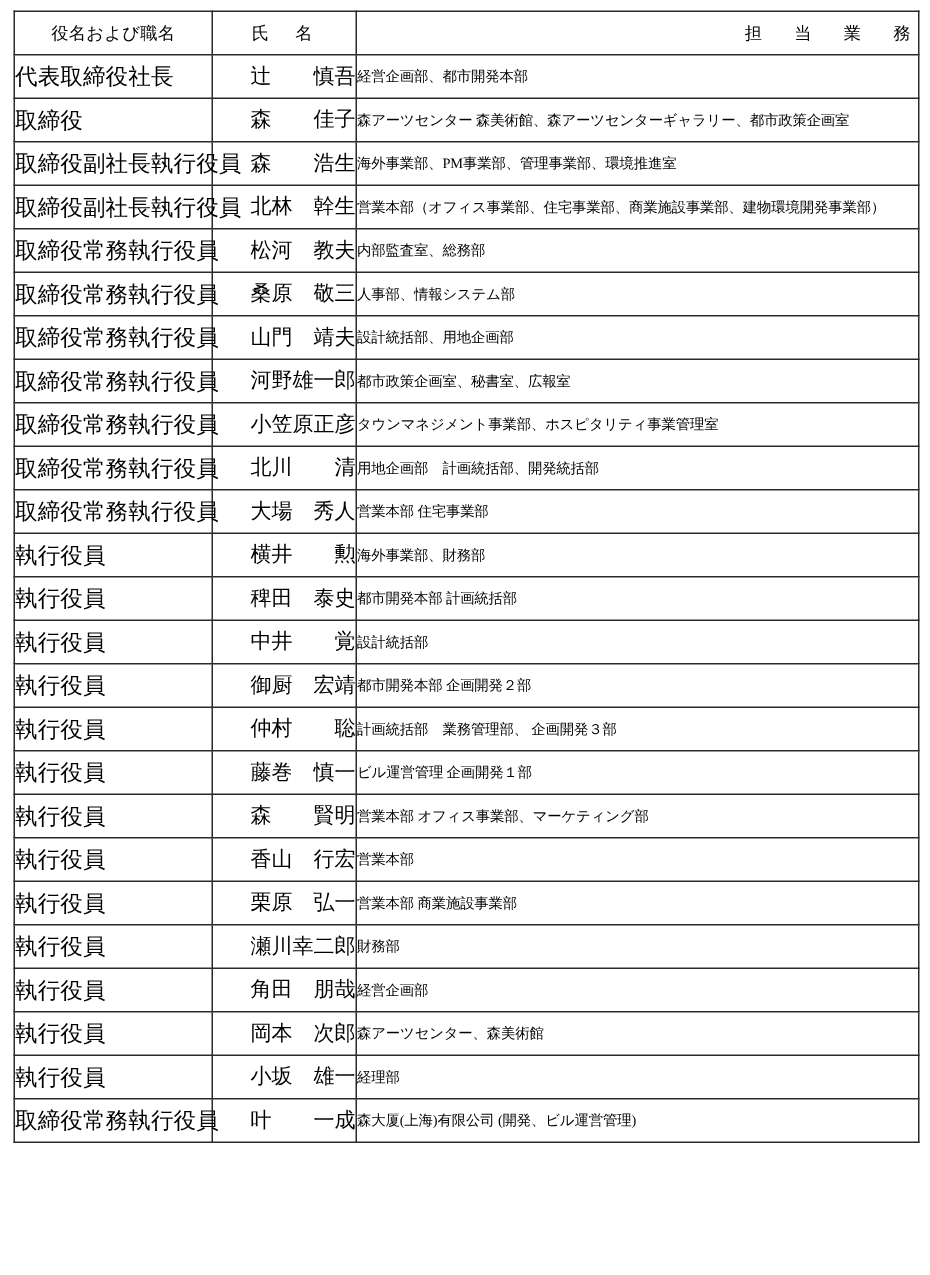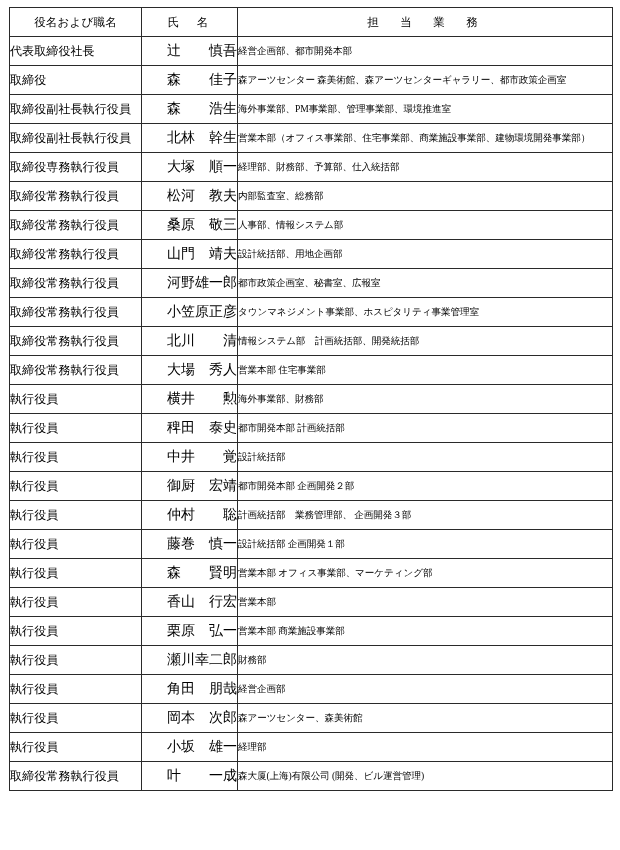--- a/index.html
+++ b/index.html
@@ -42,25 +42,25 @@
   
   thead th {
     height: 30px;
     font-weight: normal;
     font-size: 11.5px;
     text-align: center;
     letter-spacing: 0.5px;
   }
   th.h-title { letter-spacing: 0.2px; }
   th.h-name  { letter-spacing: 3px; }
-  th.h-duty  { letter-spacing: 5px; }
+  th.h-duty  { letter-spacing: 5px; text-align: right; }
 
   
   td.title {
-    font-size: 12px;
+    font-size: 15px;
     padding-left: 9px;
     letter-spacing: 0.1px;
     white-space: nowrap;
   }
   td.name {
     font-size: 14px;
     text-align: right;
     white-space: nowrap;
   }
   td.duty {
@@ -104,25 +104,20 @@
           <td class="title">取締役副社長執行役員</td>
           <td class="name">森　　浩生</td>
           <td class="duty">海外事業部、PM事業部、管理事業部、環境推進室</td>
         </tr>
         <tr>
           <td class="title">取締役副社長執行役員</td>
           <td class="name">北林　幹生</td>
           <td class="duty">営業本部（オフィス事業部、住宅事業部、商業施設事業部、建物環境開発事業部）</td>
         </tr>
         <tr>
-          <td class="title">取締役専務執行役員</td>
-          <td class="name">大塚　順一</td>
-          <td class="duty">経理部、財務部、予算部、仕入統括部</td>
-        </tr>
-        <tr>
           <td class="title">取締役常務執行役員</td>
           <td class="name">松河　教夫</td>
           <td class="duty">内部監査室、総務部</td>
         </tr>
         <tr>
           <td class="title">取締役常務執行役員</td>
           <td class="name">桑原　敬三</td>
           <td class="duty">人事部、情報システム部</td>
         </tr>
         <tr>
@@ -136,21 +131,21 @@
           <td class="duty">都市政策企画室、秘書室、広報室</td>
         </tr>
         <tr>
           <td class="title">取締役常務執行役員</td>
           <td class="name">小笠原正彦</td>
           <td class="duty">タウンマネジメント事業部、ホスピタリティ事業管理室</td>
         </tr>
         <tr>
           <td class="title">取締役常務執行役員</td>
           <td class="name">北川　　清</td>
-          <td class="duty">情報システム部　計画統括部、開発統括部</td>
+          <td class="duty">用地企画部　計画統括部、開発統括部</td>
         </tr>
         <tr>
           <td class="title">取締役常務執行役員</td>
           <td class="name">大場　秀人</td>
           <td class="duty">営業本部 住宅事業部</td>
         </tr>
         <tr>
           <td class="title">執行役員</td>
           <td class="name">横井　　勲</td>
           <td class="duty">海外事業部、財務部</td>
@@ -171,21 +166,21 @@
           <td class="duty">都市開発本部 企画開発２部</td>
         </tr>
         <tr>
           <td class="title">執行役員</td>
           <td class="name">仲村　　聡</td>
           <td class="duty">計画統括部　業務管理部、 企画開発３部</td>
         </tr>
         <tr>
           <td class="title">執行役員</td>
           <td class="name">藤巻　慎一</td>
-          <td class="duty">設計統括部 企画開発１部</td>
+          <td class="duty">ビル運営管理 企画開発１部</td>
         </tr>
         <tr>
           <td class="title">執行役員</td>
           <td class="name">森　　賢明</td>
           <td class="duty">営業本部 オフィス事業部、マーケティング部</td>
         </tr>
         <tr>
           <td class="title">執行役員</td>
           <td class="name">香山　行宏</td>
           <td class="duty">営業本部</td>

